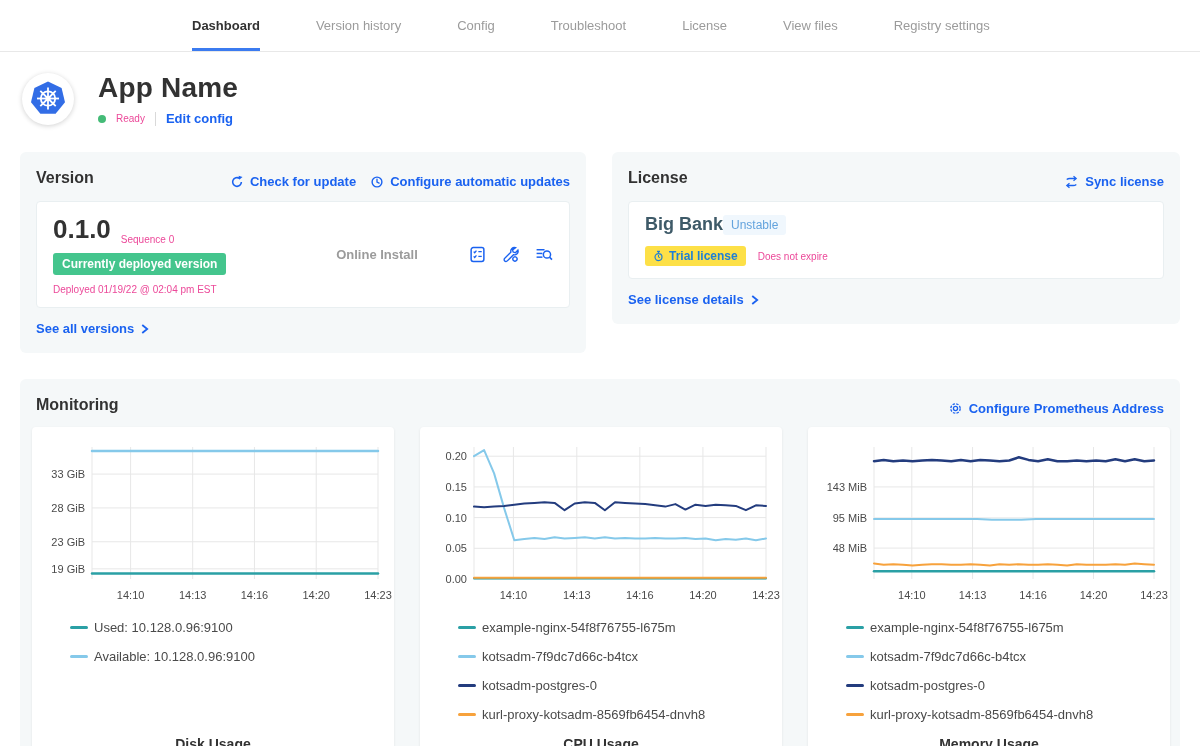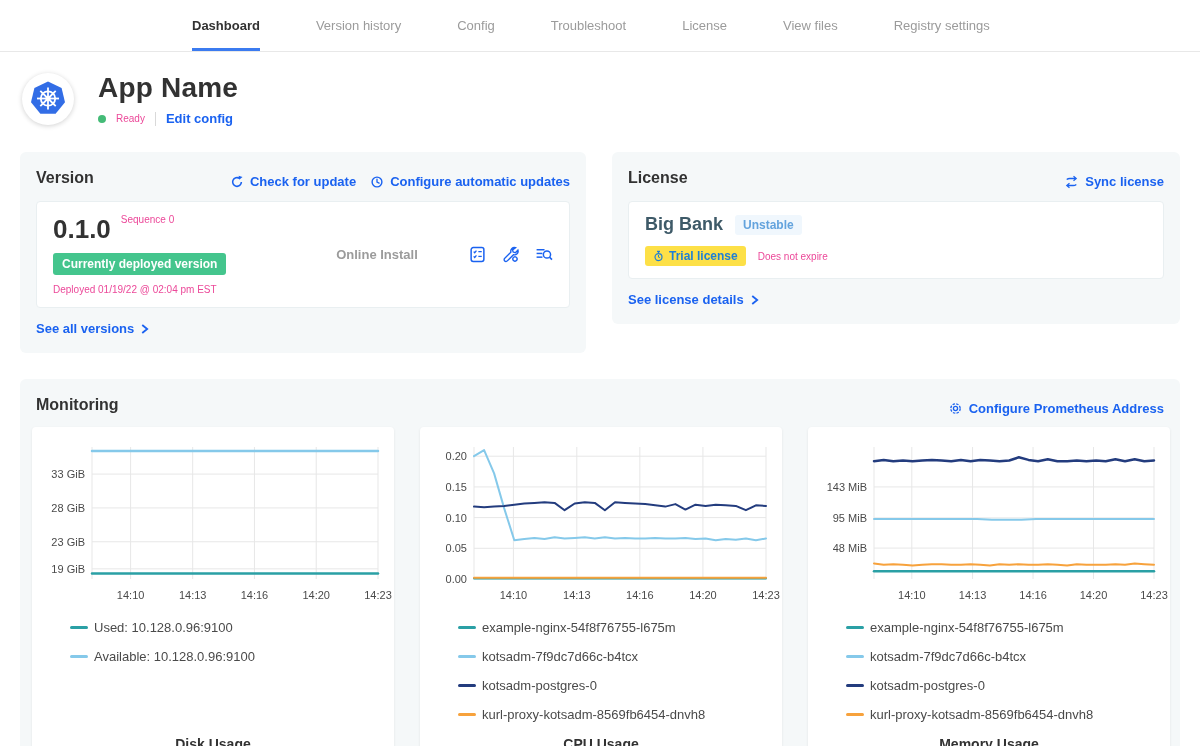--- a/index.html
+++ b/index.html
@@ -31,33 +31,33 @@
   .section { background:#f5f8f9; border-radius:6px; padding:14px 16px 16px; }
   .section-head { display:flex; align-items:center; }
   .section-title { font-size:16px; font-weight:700;text-align:center; }
   .head-links { margin-left:auto; display:flex; gap:14px;margin-top:8px; }
   .inner-card { background:#fff; border:1px solid #e9eff1; border-radius:4px;
     margin-top:12px; padding:12px 16px; }
 
   .sec-version { width:566px; }
   .version-card { display:flex; align-items:center; }
   .vleft { min-width:232px; }
-  .vnum-row { display:flex; align-items:flex-start; gap:10px; }
+  .vnum-row { display:flex; align-items:flex-end; gap:10px; }
   .vnum { font-size:26px; font-weight:700; }
   .badge-green { display:inline-block; background:#44c58d; color:#fff; font-size:12px;
     font-weight:700; padding:4px 9px; border-radius:3px; margin:8px 0 9px; }
   .vmid { flex:1; text-align:center; font-size:13px; font-weight:700; color:#9b9b9b; }
   .vicons { display:flex; gap:16px; color:#1a62f0; align-items:center; }
   .icon-btn { cursor:pointer; display:flex; }
   .see-link { margin-top:13px; }
 
   .sec-license { flex:1; }
-  .lic-name-row { display:flex; align-items:center; gap:12px;text-align:center; }
+  .lic-name-row { display:flex; align-items:center; gap:0;text-align:center; }
   .lic-name { font-size:18px; font-weight:700; color:#3e5a68; }
-  .badge-chan { background:#f0f7fd; color:#63a3dd; font-weight:700; font-size:12px;
+  .badge-chan { background:#f0f7fd; color:#63a3dd; font-weight:400; font-size:12px;
     padding:3px 8px; border-radius:3px; }
   .lic-row2 { display:flex; align-items:center; gap:12px; margin-top:11px; }
   .badge-trial { background:#fde047; color:#1e7fd6; font-weight:700; font-size:12px;
     padding:3px 8px; border-radius:3px; display:inline-flex; align-items:center; gap:5px; }
 
   
   .monitoring { margin:26px 20px 0; background:#f5f8f9; border-radius:6px; padding:12px; }
   .mon-head { display:flex; align-items:center; padding:2px 4px 0; }
   .charts-row { display:flex; gap:26px; margin-top:11px; }
   .chart-card { width:362px; height:343px; background:#fff; border-radius:4px;

